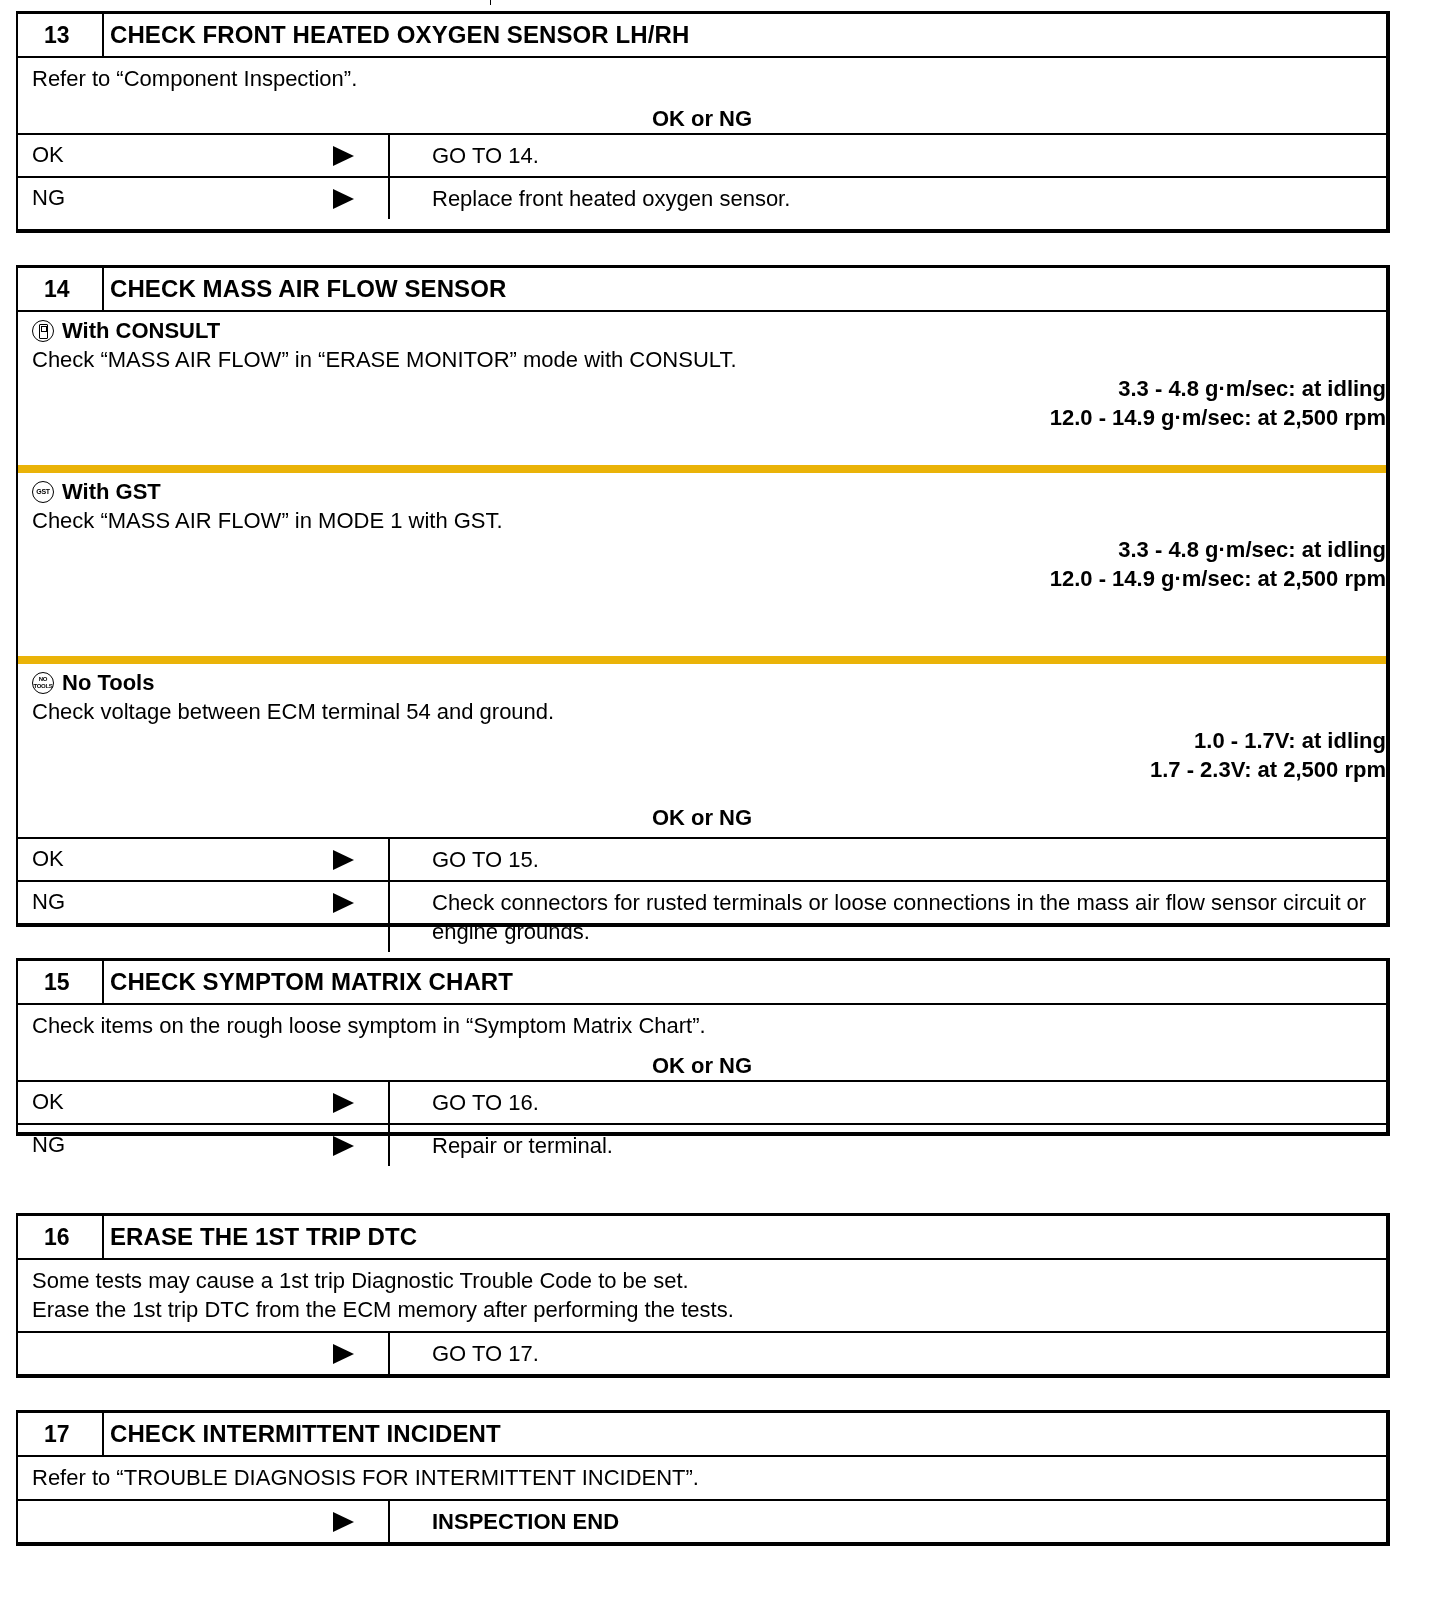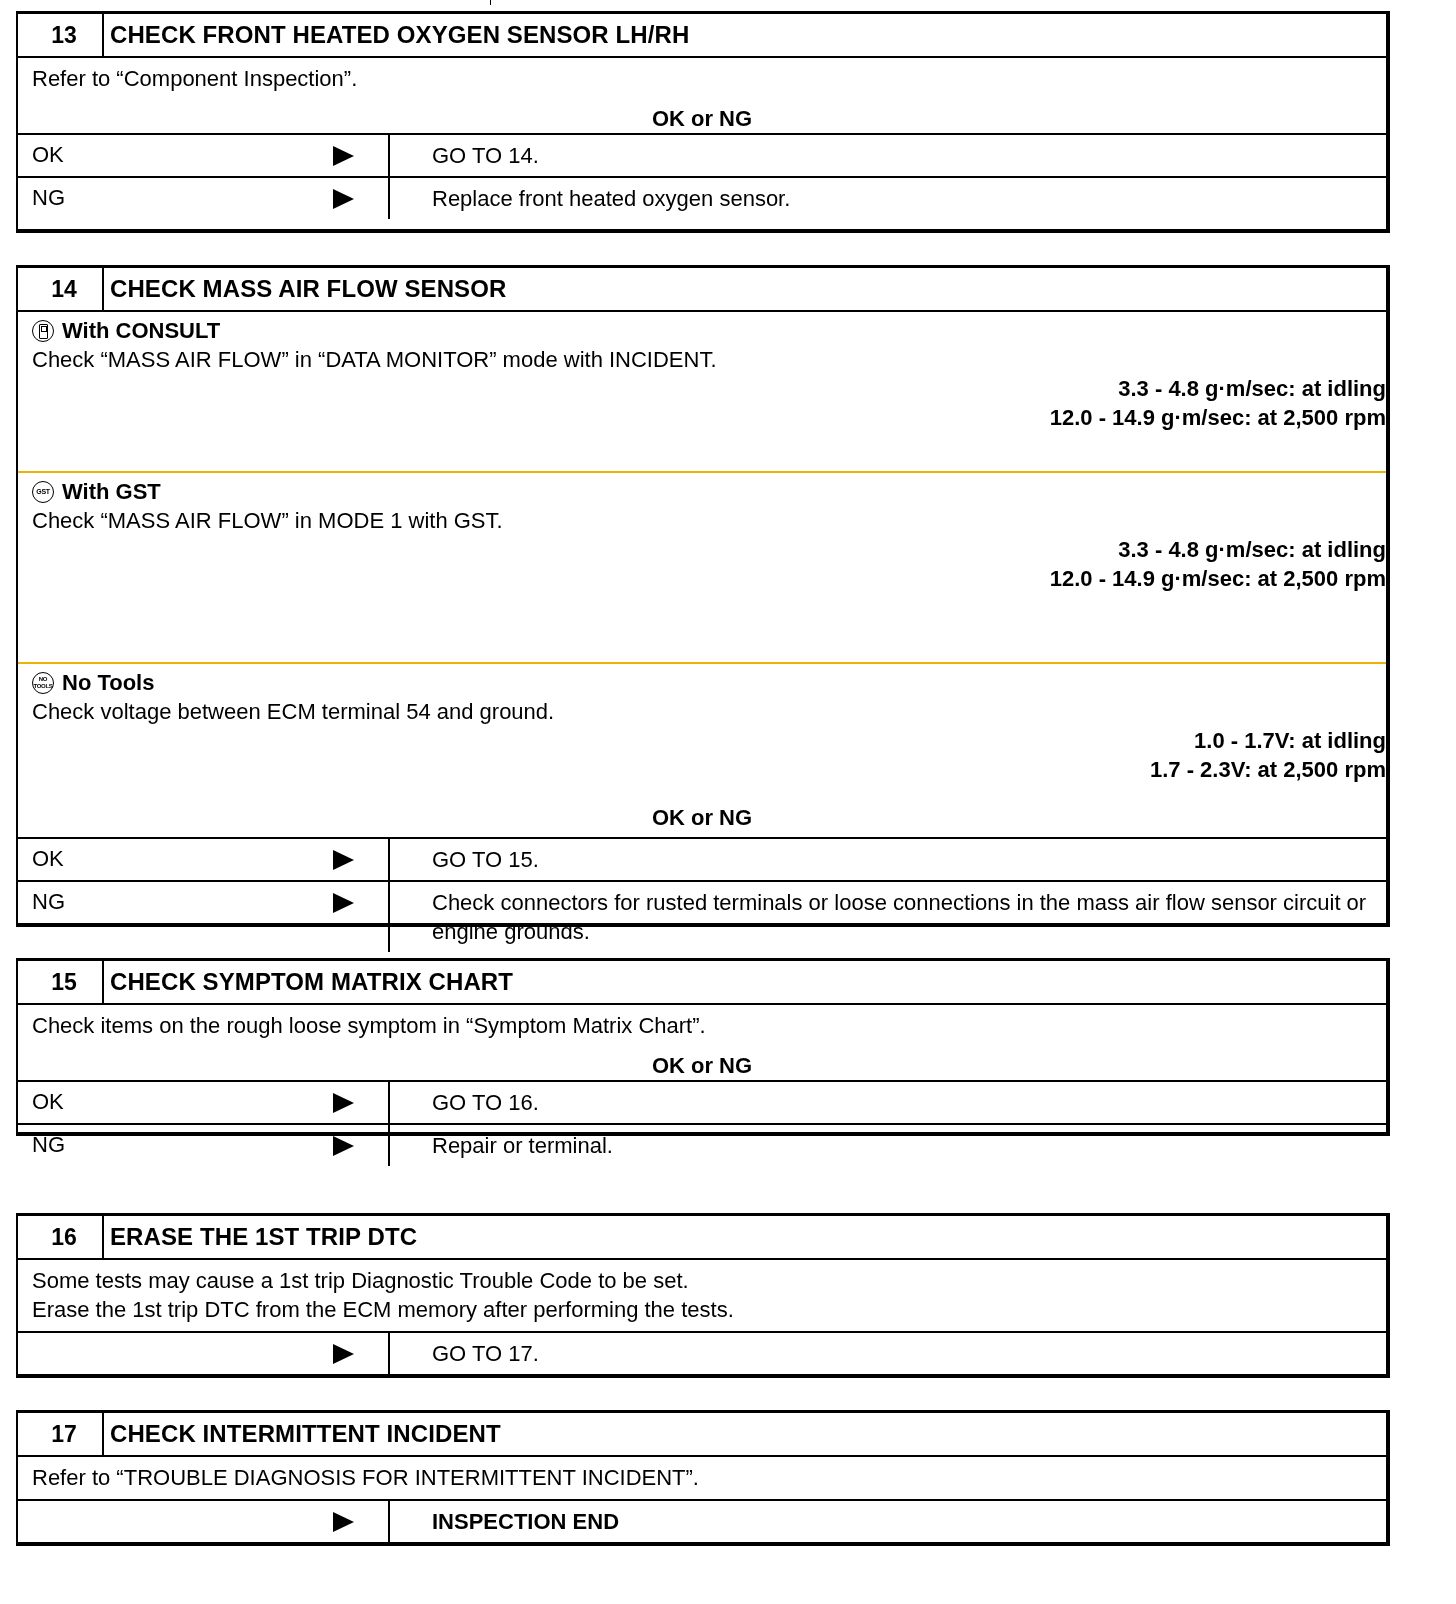--- a/index.html
+++ b/index.html
@@ -28,23 +28,22 @@
       height: 44px;
       border-bottom: 2px solid #000;
       box-sizing: border-box;
     }
     .hdr .num {
       width: 86px;
       border-right: 2px solid #000;
       box-sizing: border-box;
       font-weight: bold;
       font-size: 23px;
-      padding-left: 8px;
+      padding-left: 26px;
       line-height: 42px;
-      text-align: center;
     }
     .hdr .title {
       flex: 1;
       font-weight: bold;
       font-size: 24px;
       padding-left: 6px;
       line-height: 42px;
       letter-spacing: 0.1px;
     }
     .body {
@@ -55,21 +54,21 @@
     .okng {
       text-align: center;
       font-weight: bold;
       font-size: 22px;
       padding-left: 0px;
       height: 40px;
       line-height: 36px;
       box-sizing: border-box;
     }
     .section {
-      border-bottom: 2px solid #eab308;
+      border-bottom: 8px solid #eab308;
       box-sizing: border-box;
       font-size: 22px;
       padding: 4px 0 0 14px;
       line-height: 29px;
     }
     .section.last { border-bottom: none; }
     .section .sub { font-weight: bold; display: flex; align-items: center; }
     .section .spec { font-weight: bold; padding-left: 32px; text-align: right; }
 
     .tool-icon {
@@ -175,21 +174,21 @@
   <div class="hdr">
     <div class="num">14</div>
     <div class="title">CHECK MASS AIR FLOW SENSOR</div>
   </div>
 
   <div class="section" style="height:161px;">
     <div class="sub">
       <span class="tool-icon consult"></span>
       <span>With CONSULT</span>
     </div>
-    <div>Check “MASS AIR FLOW” in “DATA MONITOR” mode with INCIDENT.</div>
+    <div>Check “MASS AIR FLOW” in “ERASE MONITOR” mode with CONSULT.</div>
     <div class="spec">3.3 - 4.8 g·m/sec: at idling</div>
     <div class="spec">12.0 - 14.9 g·m/sec: at 2,500 rpm</div>
   </div>
 
   <div class="section" style="height:191px;">
     <div class="sub">
       <span class="tool-icon">
           <span class="tt" style="font-size:7px;padding-top:6px;">GST</span>
         </span>
       <span>With GST</span>

